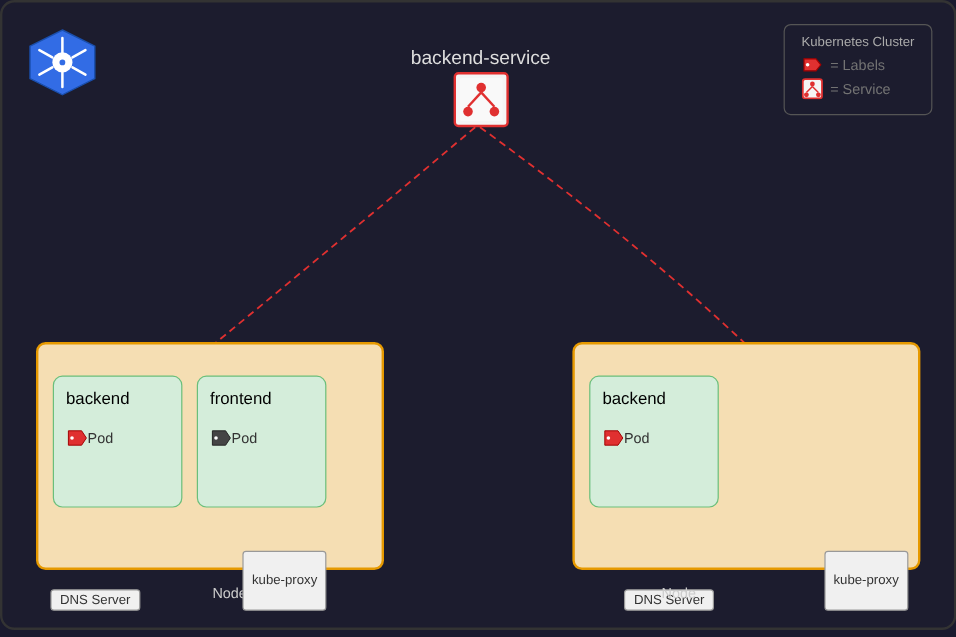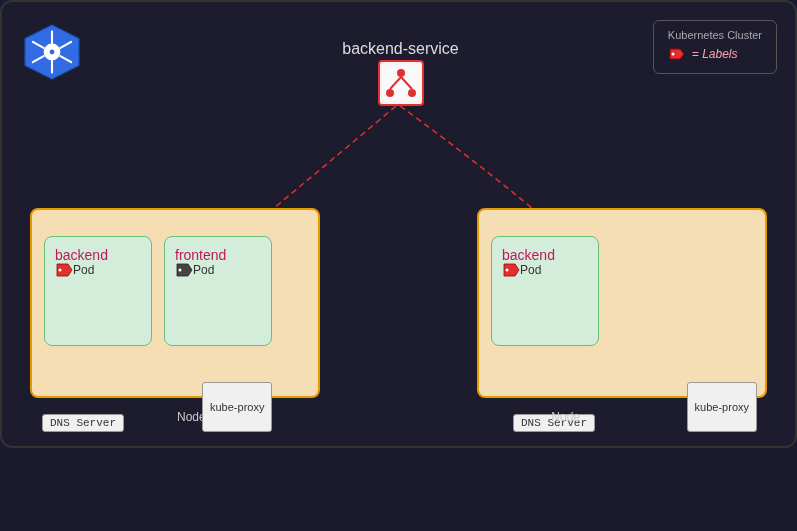--- a/index.html
+++ b/index.html
@@ -7,21 +7,21 @@
       background: #1a1a2e;
       width: 797px;
       height: 531px;
       font-family: 'Segoe UI', Arial, sans-serif;
       overflow: hidden;
       position: relative;
     }
 
     .main-container {
       width: 797px;
-      height: 448px;
+      height: 525px;
       background: #1c1c2e;
       border-radius: 12px;
       position: relative;
       border: 2px solid #333;
     }
 
     
     .k8s-logo {
       position: absolute;
       top: 20px;
@@ -47,22 +47,21 @@
       font-size: 11px;
       margin-bottom: 6px;
       text-align: center;
     }
     .legend-item {
       display: flex;
       align-items: center;
       gap: 6px;
       margin-bottom: 4px;
       font-size: 12px;
-      color: #fca5a5;
-      font-style: italic;
+      color: #737373;
     }
     .service-icon {
       position: absolute;
       top: 60px;
       left: 355px;
       width: 46px;
       height: 46px;
       background: #f5f5f5;
       border: 2px solid #e03030;
       border-radius: 4px;
@@ -112,21 +111,20 @@
     
     .dns-badge {
       position: absolute;
       bottom: 14px;
       background: #f0f0f0;
       border: 1px solid #999;
       border-radius: 3px;
       padding: 2px 7px;
       font-size: 11px;
       color: #333;
-      font-family: Liberation Mono, monospace;
     }
     .dns-left { left: 40px; }
     .dns-right { right: 200px; }
 
     
     .proxy-badge {
       position: absolute;
       bottom: 14px;
       background: #f0f0f0;
       border: 1px solid #999;
@@ -145,22 +143,23 @@
       border-radius: 8px;
       padding: 10px 10px 8px 10px;
       display: inline-flex;
       flex-direction: column;
       align-items: flex-start;
       width: 108px;
       height: 110px;
     }
     .pod-name {
       font-size: 14px;
-      color: #be185d;
+      color: #000000;
       font-weight: 500;
+      margin-bottom: 18px;
     }
     .pod-footer {
       display: flex;
       align-items: center;
       gap: 0;
       font-size: 12px;
       color: #333;
     }
 
     
@@ -200,20 +199,32 @@
 
   <div class="legend">
     <div class="legend-title">Kubernetes Cluster</div>
     <div class="legend-item">
 
       <svg width="18" height="14" viewBox="0 0 18 14">
         <path d="M2,2 L12,2 L16,7 L12,12 L2,12 Z" fill="#e03030" stroke="#a00000" stroke-width="1"></path>
         <circle cx="5" cy="7" r="1.5" fill="white"></circle>
       </svg>
       <span>= Labels</span>
+    </div>
+    <div class="legend-item">
+
+      <svg width="18" height="18" viewBox="0 0 18 18">
+        <rect x="1" y="1" width="16" height="16" fill="#f5f5f5" stroke="#e03030" stroke-width="1.5" rx="2"></rect>
+        <circle cx="9" cy="5" r="2" fill="#e03030"></circle>
+        <circle cx="4" cy="14" r="2" fill="#e03030"></circle>
+        <circle cx="14" cy="14" r="2" fill="#e03030"></circle>
+        <line x1="9" y1="7" x2="4" y2="12" stroke="#e03030" stroke-width="1.2"></line>
+        <line x1="9" y1="7" x2="14" y2="12" stroke="#e03030" stroke-width="1.2"></line>
+      </svg>
+      <span>= Service</span>
     </div>
   </div>
 
   <div style="position:absolute; top:38px; left:0; width:797px; display:flex; justify-content:center;">
     <span style="color:#ddd; font-size:16px;">backend-service</span>
   </div>
 
   <div class="service-icon" style="position:absolute; top:58px; left: 376px;">
     <svg width="36" height="36" viewBox="0 0 36 36">
       <rect x="0" y="0" width="36" height="36" fill="#f9f9f9" rx="2"></rect>

